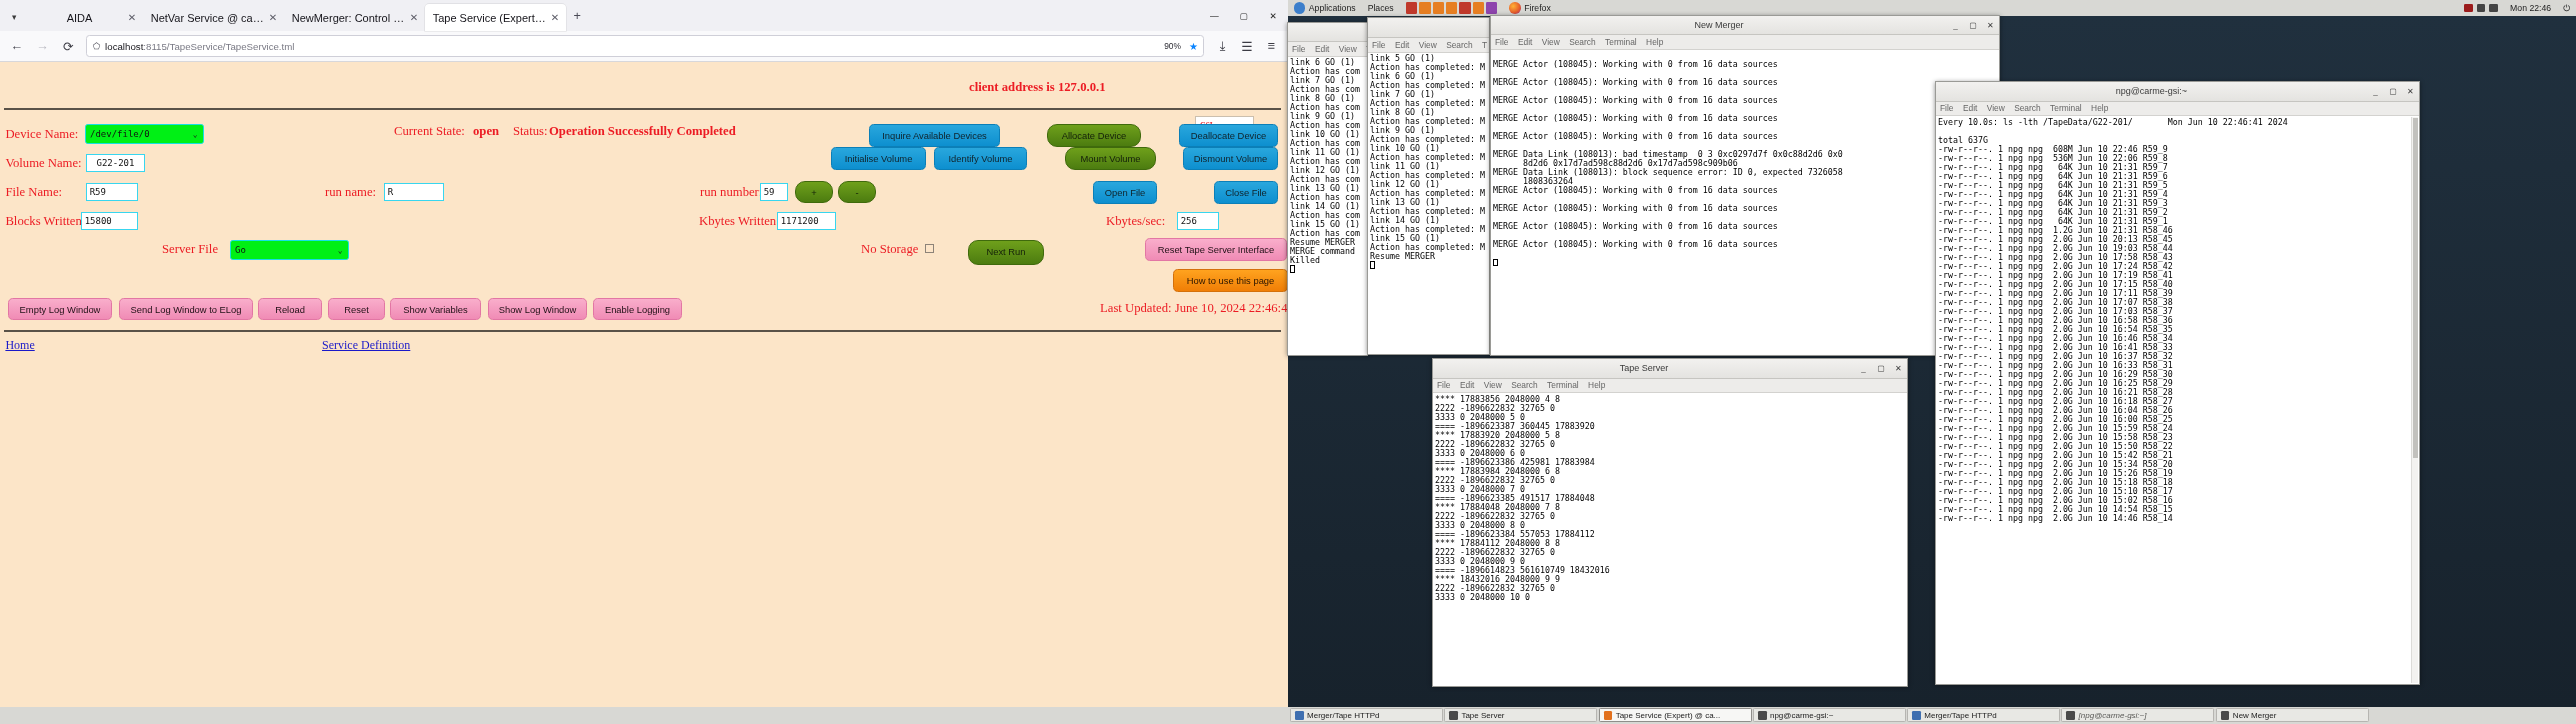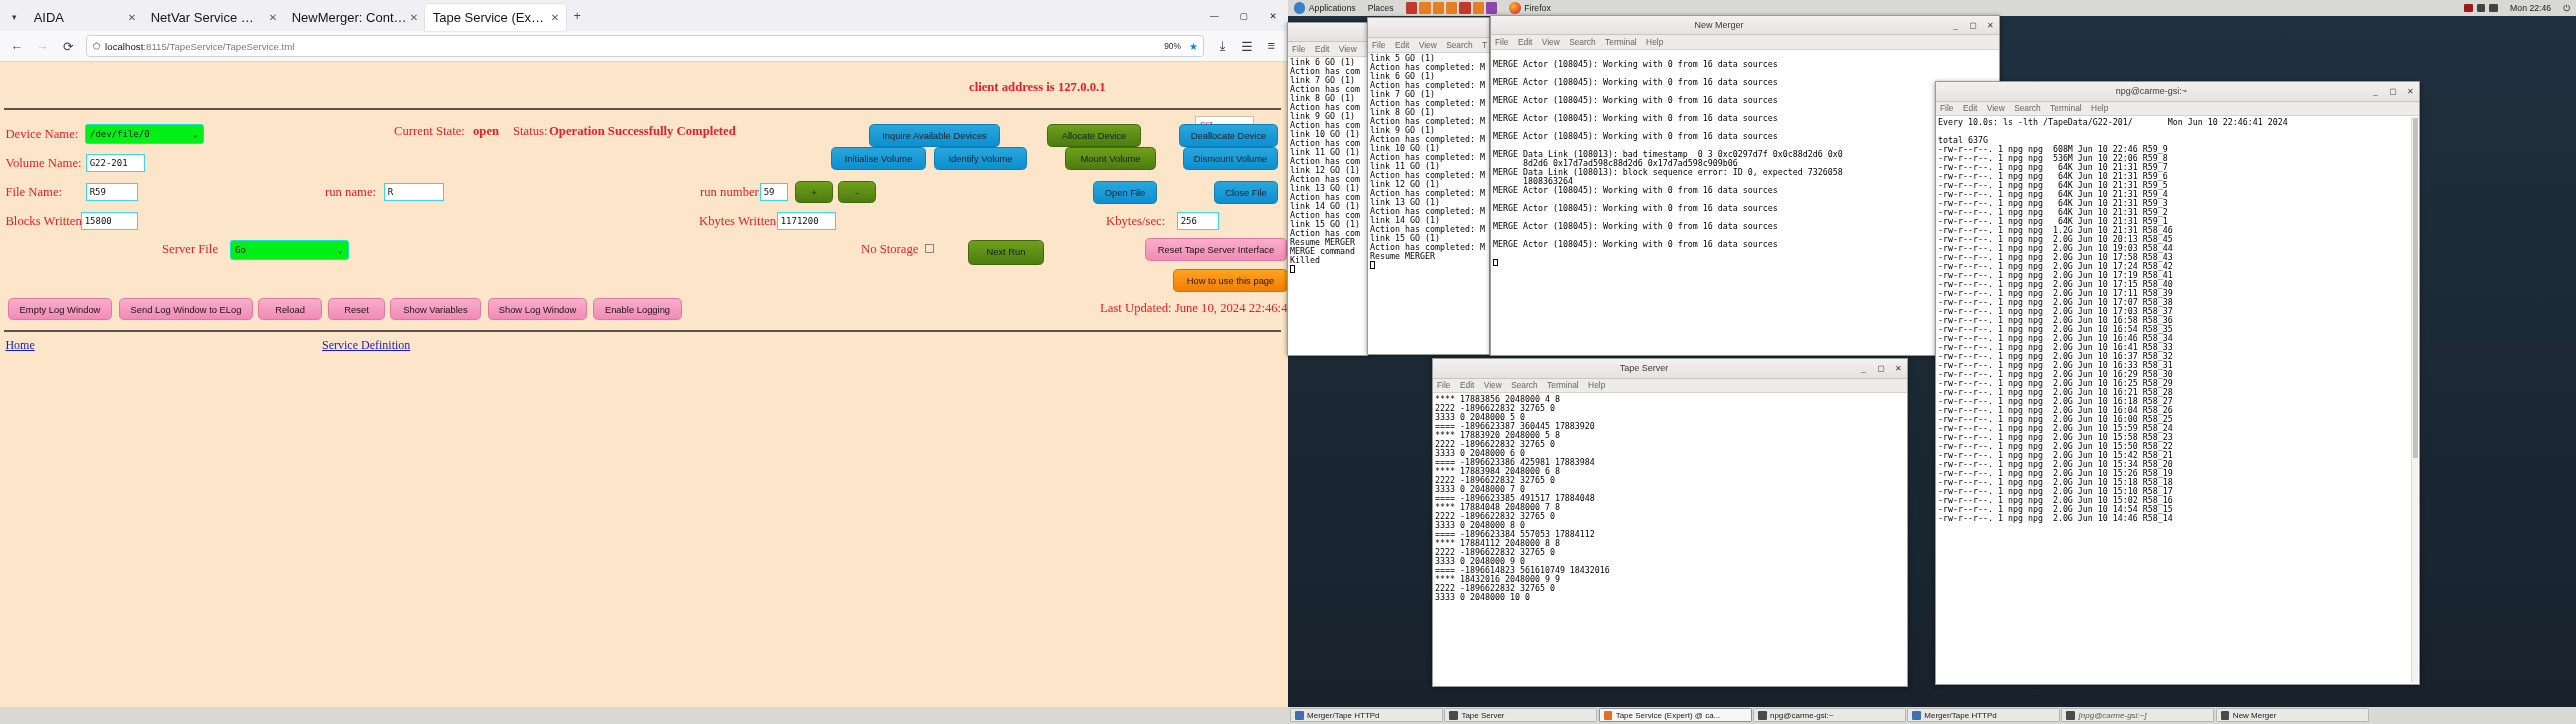--- a/index.html
+++ b/index.html
@@ -7,21 +7,21 @@
   body { font-family:"Liberation Sans", sans-serif; }
 
   
   #firefox { position:absolute; left:0; top:0; width:1288px; height:708px; background:#f0f0f4; }
 
   .ff-tabstrip { height:31px; background:#f0f0f4; display:flex; align-items:flex-end; padding-left:2.7px; }
   .ff-sysbtn { width:23px; height:23px; display:flex; align-items:center; justify-content:center; color:#3a3a3a; font-size:8.7px; margin-bottom:2.7px;}
   .ff-tab { height:27px; min-width:117px; max-width:141px; display:flex; align-items:center; padding:0 4px 0 8px;
             font-size:10px; color:#15141a; border-radius:4px 4px 0 0; position:relative; }
   .ff-tab.active { background:#ffffff; box-shadow:0 0 0 0.7px rgba(0,0,0,.08); }
-  .ff-tab .lbl { flex:1; white-space:nowrap; overflow:hidden; text-overflow:ellipsis; font-size:13px; }
+  .ff-tab .lbl { flex:1; white-space:nowrap; overflow:hidden; text-overflow:ellipsis; font-size:11px;text-align:center; }
   .ff-tab .x { width:13.4px; text-align:center; color:#5b5b66; font-size:10px; }
   .ff-newtab { width:23px; height:23px; text-align:center; line-height:21.5px; font-size:12.7px; color:#4a4a55; margin-bottom:2px;}
   .ff-tabspacer { flex:1; }
   .ff-winbtns { display:flex; align-items:center; height:31px; }
   .ff-winbtns span { width:29.5px; text-align:center; font-size:8.7px; color:#2b2b2b; }
 
   .ff-navbar { height:31px; background:#f9f9fb; display:flex; align-items:center; padding:0 5.4px; gap:2.7px;
                border-bottom:0.7px solid #d7d7db;}
   .ff-navicon { width:23px; height:23px; display:flex; align-items:center; justify-content:center; font-size:12.7px; color:#3b3b44; }
   .ff-navicon.dim { color:#b8b8c0; }
@@ -53,21 +53,21 @@
   .lbl-r.b { font-weight:bold; }
   .txtin { position:absolute; background:#fff; border:0.7px solid #38d6ef; height:18px;
            font-family:"DejaVu Sans Mono", monospace; font-size:9px; color:#111; padding:0 2.7px; line-height:17.4px; }
   .sel { position:absolute; height:20px; border:0.7px solid #16dfe4; border-radius:2.7px; background:#00f015;
          font-family:"DejaVu Sans Mono", monospace; font-size:9px; color:#111; padding:0 4px; line-height:19.5px;}
   .sel .chev { position:absolute; right:5.4px; top:0; font-size:8px; color:#1a1a1a;}
 
   .btn { position:absolute; border-radius:4.7px; font-family:"Liberation Sans",sans-serif; font-size:9.4px;
          color:#111; text-align:center; border:0.7px solid rgba(0,0,0,.25); }
   .btn.blue  { background:linear-gradient(#29a7dd,#0d8fcf); border-color:#0b7fb8; color:#10232b;}
-  .btn.green { background:linear-gradient(#6fa01b,#4c7c10); border-color:#3f6a0c; color:#14200a;}
+  .btn.green { background:linear-gradient(#6fa01b,#4c7c10); border-color:#3f6a0c; color:#14200a;border-radius:10px;}
   .btn.pink  { background:linear-gradient(#f9aecb,#f08bb5); border-color:#e276a4; color:#201016;}
   .btn.orange{ background:linear-gradient(#ffa31f,#f07e06); border-color:#d4700a; color:#2a1400;}
 
   .chk { position:absolute; width:8.7px; height:9.4px; background:#fde5c8; border:0.7px solid #8d8378; }
   .foot-rule { position:absolute; left:4px; right:6.7px; height:2px; background:#5a5248; }
   .link { position:absolute; color:#1a19c9; font-family:"Liberation Serif", serif; font-size:12px; text-decoration:underline;}
 
   
   #panel { position:absolute; left:1288px; top:0; width:1288px; height:16px; background:#d8d8d4;
            display:flex; align-items:center; font-size:8.7px; color:#1c1c1c; }
@@ -173,21 +173,21 @@
       <div class="l3">holtzzentrum</div>
     </div>
 
     <div class="lbl-r" style="left:5.4px; top:65px;">Device Name:</div>
     <div class="sel" style="left:85px; top:62px; width:119px;">
       <span>/dev/file/0</span>
       <span class="chev">⌄</span>
     </div>
 
     <div class="lbl-r" style="left:5.4px; top:94px;">Volume Name:</div>
-    <div class="txtin" style="left:86px; top:92px; width:59px;">G22-201</div>
+    <div class="txtin" style="left:86px; top:92px; width:59px;text-align:center;">G22-201</div>
 
     <div class="lbl-r" style="left:5.4px; top:123px;">File Name:</div>
     <div class="txtin" style="left:86px; top:121px; width:52px;">R59</div>
 
     <div class="lbl-r" style="left:5.4px; top:152px;">Blocks Written:</div>
     <div class="txtin" style="left:81px; top:150px; width:57px;">15800</div>
 
     <div class="lbl-r" style="left:394px; top:62px;">Current State:</div>
     <div class="lbl-r b" style="left:473px; top:62px;">open</div>
     <div class="lbl-r" style="left:513px; top:62px;">Status:</div>

